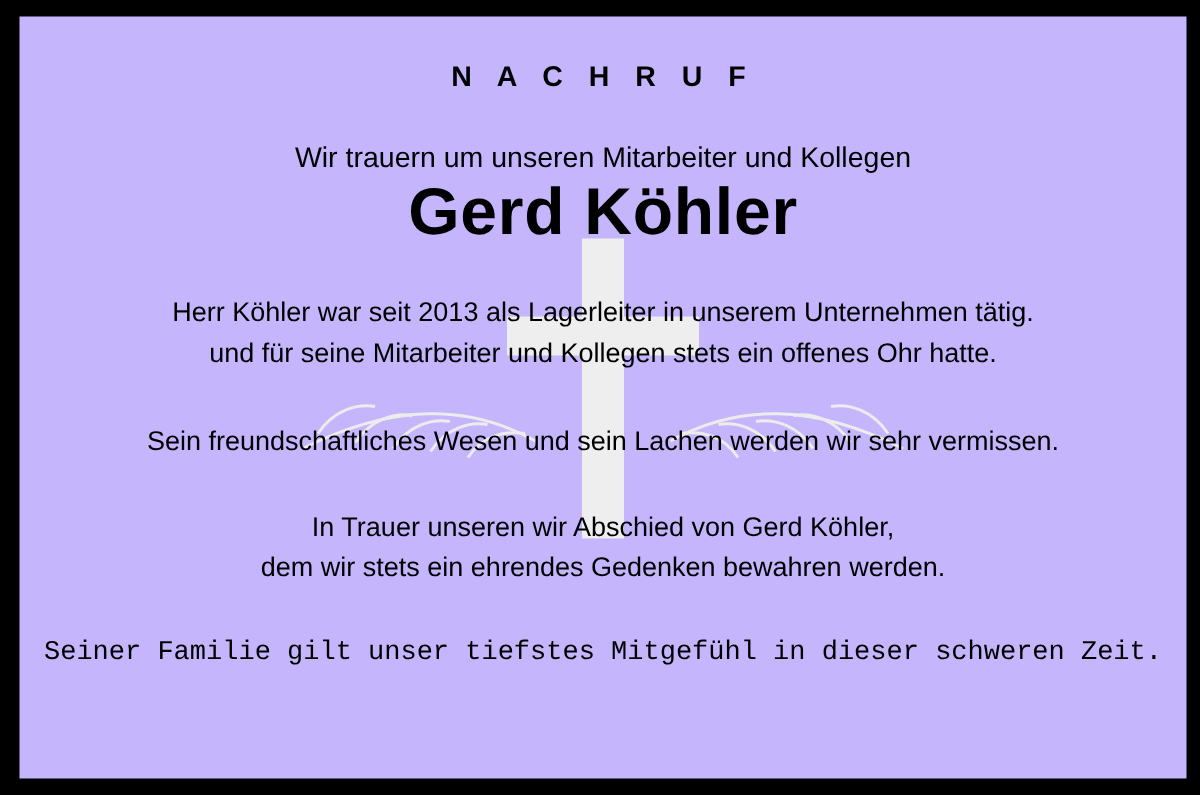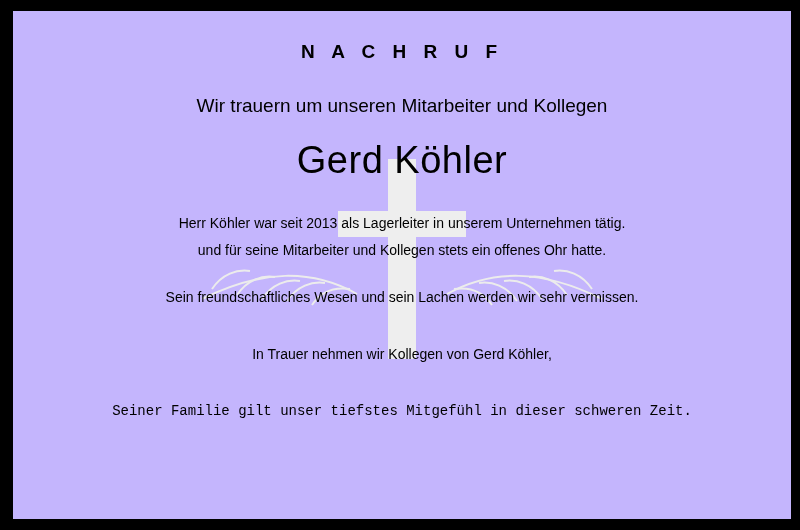--- a/index.html
+++ b/index.html
@@ -45,34 +45,33 @@
     font-weight: bold;
     letter-spacing: 6px;
     margin-top: 10px;
     margin-bottom: 0;
   }
   .lead {
     font-size: 19px;
     margin-top: 32px;
   }
   .name {
-    font-size: 38px;
-    font-weight: normal;
-    margin-top: 22px;
+    font-size: 44px;
+    font-weight: bold;
     letter-spacing: 0.5px;
   }
   .para {
-    font-size: 14px;
+    font-size: 18px;
     line-height: 27px;
     margin-top: 28px;
   }
   .para-line {
     display: block;
   }
-  .para.block2 { margin-top: 20px; }
+  .para.block2 { margin-top: 32px; }
   .para.block3 { margin-top: 30px; }
   .para.block4 { margin-top: 30px; font-family: Liberation Mono, monospace; }
 </style>
 </head>
 <body>
 
 <div class="obituary-card">
 
   <div class="watermark">
     <svg viewBox="0 0 520 240" width="520" height="240" aria-hidden="true">
@@ -108,21 +107,22 @@
     <div class="para block1">
       <span class="para-line">Herr Köhler war seit 2013 als Lagerleiter in unserem Unternehmen tätig.</span>
       <span class="para-line">und für seine Mitarbeiter und Kollegen stets ein offenes Ohr hatte.</span>
     </div>
 
     <div class="para block2">
       <span class="para-line">Sein freundschaftliches Wesen und sein Lachen werden wir sehr vermissen.</span>
     </div>
 
     <div class="para block3">
-      <span class="para-line">In Trauer nehmen wir Kollegen von Gerd Köhler,</span>
+      <span class="para-line">In Trauer unseren wir Abschied von Gerd Köhler,</span>
+      <span class="para-line">dem wir stets ein ehrendes Gedenken bewahren werden.</span>
     </div>
 
     <div class="para block4">
       <span class="para-line">Seiner Familie gilt unser tiefstes Mitgefühl in dieser schweren Zeit.</span>
     </div>
 
   </div>
 </div>
 
 </body></html>

